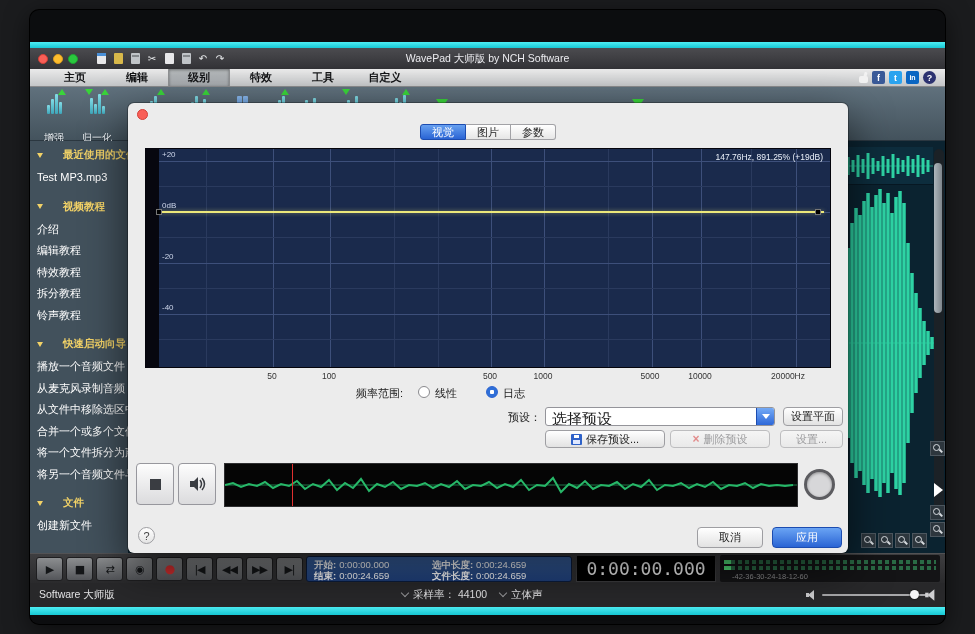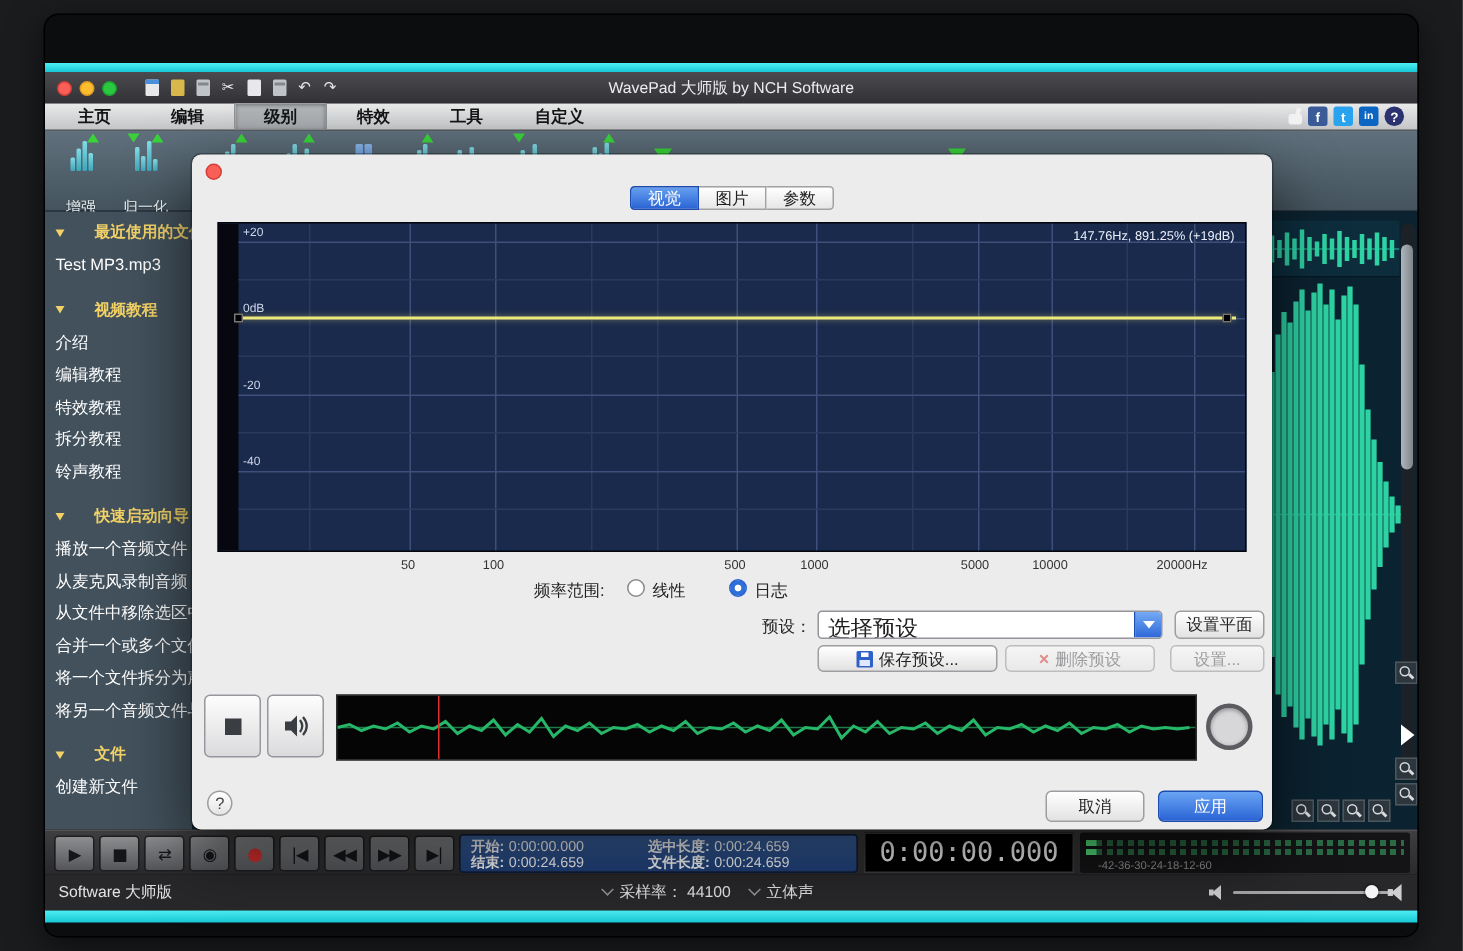--- a/index.html
+++ b/index.html
@@ -14,21 +14,21 @@
 .tl.red{background:#f95f57;border:1px solid #d33f38}.tl.yellow{background:#fdbd2e;border:1px solid #dd9d20}.tl.green{background:#2ac83e;border:1px solid #1da432}
 .title{position:absolute;left:0;right:0;text-align:center;font-size:10.5px;color:#ececf0;pointer-events:none}
 .tbicons{display:flex;gap:5px;align-items:center;margin-left:12px;z-index:2}
 .tbi{width:12px;height:12px;display:flex;align-items:center;justify-content:center;font-size:10px;color:#e6e8ea}
 .ic-rect{width:9px;height:11px;background:#e8e8ea;border-radius:1px;position:relative}
 .ic-rect.blue::before{content:"";position:absolute;top:0;left:0;right:0;height:3px;background:#4a90d8}
 .ic-rect.yellow{background:#d8b84a}
 .ic-rect.gray{background:#c0c4c8}
 .ic-rect.gray::before{content:"";position:absolute;top:2px;left:1px;right:1px;height:2px;background:#84888c}
 
-.menubar{position:absolute;top:59px;left:0;right:0;height:18px;background:linear-gradient(#eaeaea,#c4c6c8);display:flex;align-items:stretch;border-bottom:1px solid #88898b;padding-left:2px}
+.menubar{position:absolute;top:59px;left:0;right:0;height:18px;background:linear-gradient(#eaeaea,#c4c6c8);display:flex;align-items:stretch;border-bottom:1px solid #88898b;padding-left:14px}
 .mtab{width:62px;display:flex;align-items:center;justify-content:center;font-size:11px;font-weight:bold;color:#141517}
 .mtab.active{background:linear-gradient(#b4b8ba,#a4a8ac);box-shadow:inset 0 1px 3px rgba(0,0,0,.4);border-left:1px solid #8e9092;border-right:1px solid #8e9092}
 .social{margin-left:auto;display:flex;gap:4px;align-items:center;padding-right:9px}
 .s-ic{width:13px;height:13px;border-radius:2px;display:flex;align-items:center;justify-content:center;font-size:9px;color:#fff;font-weight:bold}
 .s-fb{background:#3a5a98}.s-tw{background:#2aa3ef}.s-li{background:#0a66c2;font-size:7px}.s-help{background:#2c3270;border-radius:50%}
 .thumbshape{width:9px;height:7px;background:#f2f2f2;border-radius:2px;position:relative;margin-top:3px}
 .thumbshape::before{content:"";position:absolute;top:-4px;left:5px;width:3px;height:5px;background:#f2f2f2;border-radius:1px;transform:rotate(14deg)}
 
 .ribbon{position:absolute;top:77px;left:0;right:0;height:54px;background:linear-gradient(#60717d,#44535d);border-bottom:1px solid #2b3740}
 .ticon{position:absolute;top:5px;width:40px;display:flex;flex-direction:column;align-items:center}

